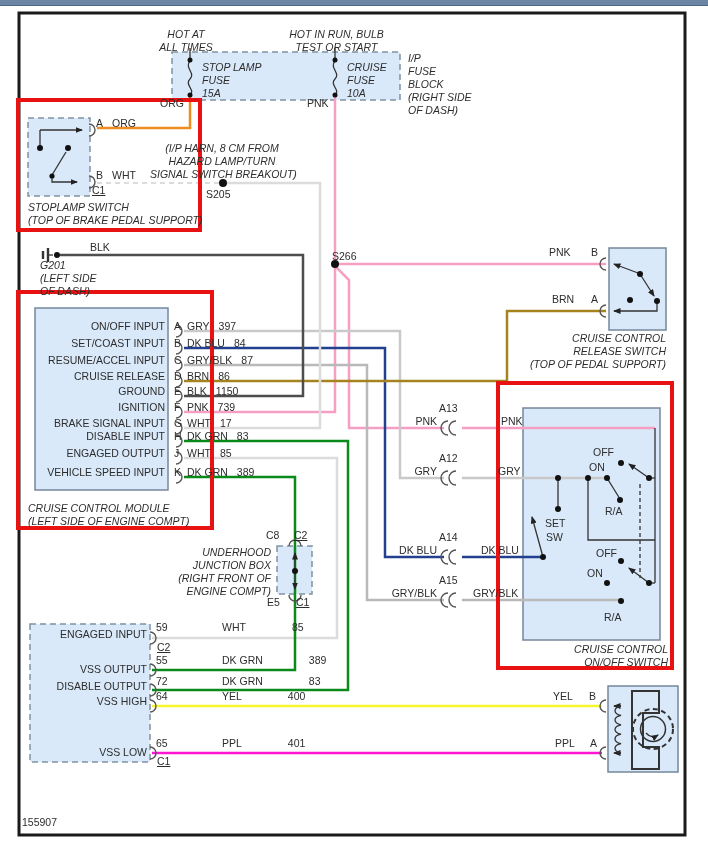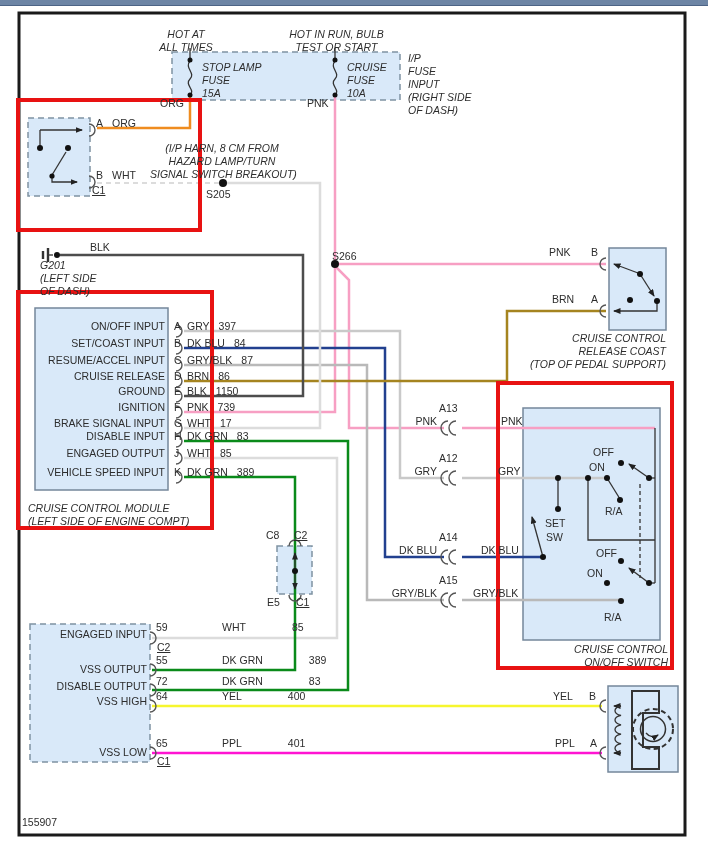--- a/index.html
+++ b/index.html
@@ -200,32 +200,36 @@
       <div>15A</div>
   </div>
   <div class="lb lines" style="left:347px;top:61px">
     <div>CRUISE</div>
       <div>FUSE</div>
       <div>10A</div>
   </div>
   <div class="lb lines" style="left:408px;top:52px">
     <div>I/P</div>
       <div>FUSE</div>
-    <div>INPUT</div>
+    <div>BLOCK</div>
       <div>(RIGHT SIDE</div>
     <div>OF DASH)</div>
   </div>
   <div class="lb" style="left:160px;top:97px">ORG</div>
   <div class="lb" style="left:307px;top:97px">PNK</div>
 
   <div class="lb" style="left:96px;top:117px">A</div>
   <div class="lb" style="left:112px;top:117px">ORG</div>
   <div class="lb" style="left:96px;top:169px">B</div>
   <div class="lb" style="left:112px;top:169px">WHT</div>
   <div class="lb ul" style="left:92px;top:184px">C1</div>
+  <div class="lb lines" style="left:28px;top:201px">
+    <div>STOPLAMP SWITCH</div>
+      <div>(TOP OF BRAKE PEDAL SUPPORT)</div>
+  </div>
   <div class="lb ct lines" style="left:150px;top:142px;width:144px">
     <div>(I/P HARN, 8 CM FROM</div>
     <div>HAZARD LAMP/TURN</div>
     <div>SIGNAL SWITCH BREAKOUT)</div>
   </div>
   <div class="lb" style="left:206px;top:188px">S205</div>
 
   <div class="lb" style="left:90px;top:241px">BLK</div>
   <div class="lb lines" style="left:40px;top:259px">
     <div>G201</div>
@@ -301,21 +305,21 @@
     <div>CRUISE CONTROL MODULE</div>
       <div>(LEFT SIDE OF ENGINE COMPT)</div>
   </div>
 
   <div class="lb" style="left:549px;top:246px">PNK</div>
   <div class="lb" style="left:591px;top:246px">B</div>
   <div class="lb" style="left:552px;top:293px">BRN</div>
   <div class="lb" style="left:591px;top:293px">A</div>
   <div class="lb rt lines" style="right:42px;top:332px">
     <div>CRUISE CONTROL</div>
-      <div>RELEASE COAST</div>
+      <div>RELEASE SWITCH</div>
       <div>(TOP OF PEDAL SUPPORT)</div>
   </div>
 
   <div class="lb" style="left:439px;top:402px">A13</div>
   <div class="lb rt" style="right:271px;top:415px">PNK</div>
   <div class="lb" style="left:501px;top:415px">PNK</div>
 
   <div class="lb" style="left:439px;top:452px">A12</div>
   <div class="lb rt" style="right:271px;top:465px">GRY</div>
   <div class="lb" style="left:498px;top:465px">GRY</div>
@@ -338,20 +342,26 @@
   <div class="lb" style="left:604px;top:611px">R/A</div>
   <div class="lb rt lines" style="right:40px;top:643px">
     <div>CRUISE CONTROL</div>
       <div>ON/OFF SWITCH</div>
   </div>
 
   <div class="lb" style="left:266px;top:529px">C8</div>
   <div class="lb ul" style="left:294px;top:529px">C2</div>
   <div class="lb" style="left:267px;top:596px">E5</div>
   <div class="lb ul" style="left:296px;top:596px">C1</div>
+  <div class="lb rt lines" style="right:437px;top:546px">
+    <div>UNDERHOOD</div>
+      <div>JUNCTION BOX</div>
+    <div>(RIGHT FRONT OF</div>
+      <div>ENGINE COMPT)</div>
+  </div>
 
   <div class="lb rt" style="right:561px;top:628px">ENGAGED INPUT</div>
   <div class="lb rt" style="right:561px;top:663px">VSS OUTPUT</div>
   <div class="lb rt" style="right:561px;top:680px">DISABLE OUTPUT</div>
   <div class="lb rt" style="right:561px;top:695px">VSS HIGH</div>
   <div class="lb rt" style="right:561px;top:746px">VSS LOW</div>
 
   <div class="lb pinrow2" style="left:156px;top:621px">
     <span class="pin">59</span>
       <span class="col">WHT</span>

